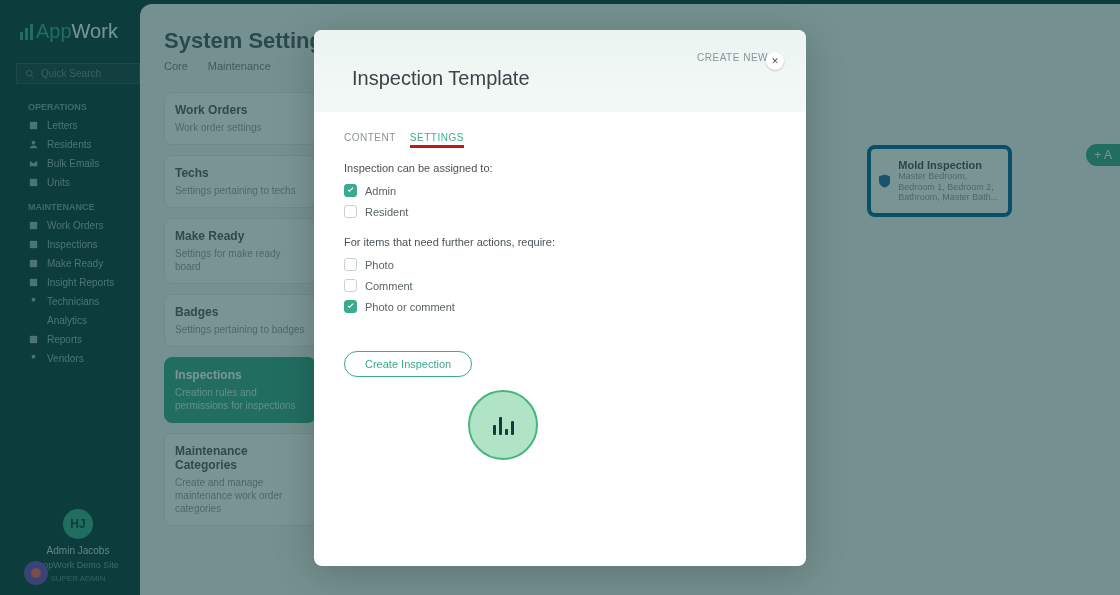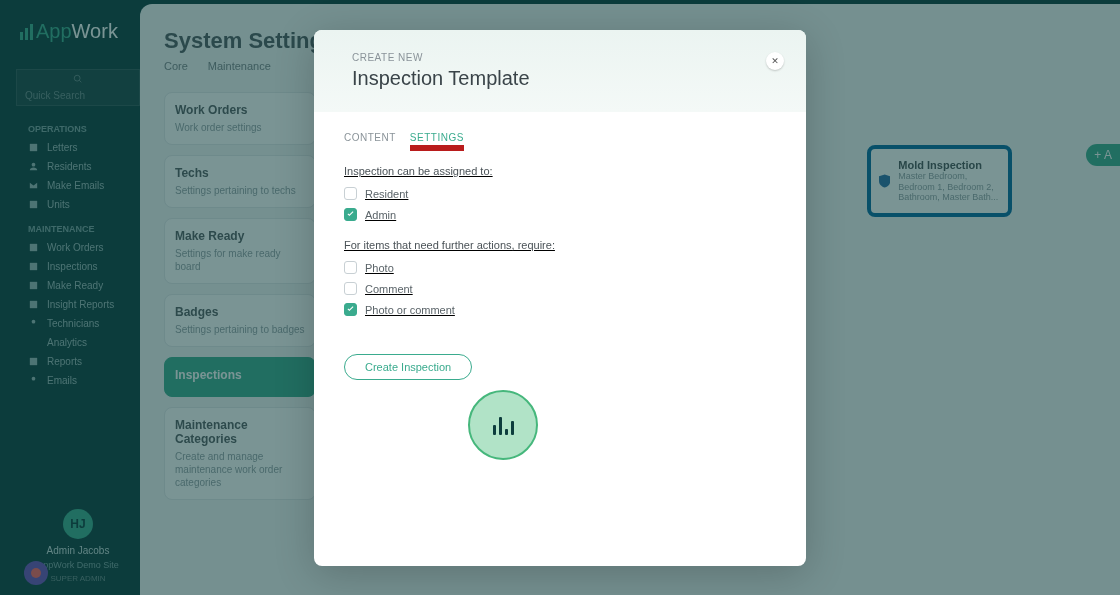--- a/index.html
+++ b/index.html
@@ -48,29 +48,28 @@
       color: #3aab8e;
       font-weight: 400;
     }
     
     .logo-work {
       color: #fff;
       font-weight: 300;
     }
     
     .search-box {
-      margin: 6px 8px 10px;
+      margin: 0 8px 10px;
       background: rgba(255,255,255,0.05);
       border: 1px solid rgba(255,255,255,0.1);
       border-radius: 0;
       padding: 4px 8px;
       display: flex;
       align-items: center;
       gap: 6px;
-      flex-direction: column;
     }
     
     .search-box input {
       background: transparent;
       border: none;
       color: #a8c5c5;
       font-size: 10px;
       width: 100%;
       outline: none;
     }
@@ -386,20 +385,21 @@
       cursor: pointer;
       font-size: 9px;
       color: #555;
     }
     
     .modal-subtitle {
       font-size: 10px;
       color: #8a9399;
       letter-spacing: 0.5px;
       margin-bottom: 4px;
+      text-align: right;
     }
     
     .modal-title {
       font-size: 20px;
       font-weight: 500;
       color: #3a4449;
     }
     
     .modal-body {
       padding: 20px 30px;
@@ -414,21 +414,21 @@
     .modal-tab {
       font-size: 10px;
       text-transform: uppercase;
       letter-spacing: 0.5px;
       color: #8a9399;
       cursor: pointer;
     }
     
     .modal-tab.active {
       color: #3aab8e;
-      border-bottom: 6px solid #b91c1c;
+      border-bottom: 3px solid #b91c1c;
       padding-bottom: 2px;
     }
     
     .form-label {
       font-size: 11px;
       color: #4a5257;
       margin-bottom: 10px;
       font-weight: 500;
     }
     
@@ -461,21 +461,20 @@
       fill: #fff;
     }
     
     .checkbox-label {
       font-size: 11px;
       color: #5a6368;
     }
     
     .form-section {
       margin-bottom: 18px;
-      text-decoration: underline;
     }
     
     .modal-footer {
       padding: 0 30px 30px;
     }
     
     .create-btn {
       background: #fff;
       border: 1px solid #3aab8e;
       color: #3aab8e;
@@ -552,21 +551,21 @@
         <svg viewBox="0 0 24 24">
           <circle cx="12" cy="8" r="4"></circle>
           <path d="M4 20c0-4 4-6 8-6s8 2 8 6z"></path>
         </svg>
         <span>Residents</span>
       </div>
     <div class="nav-item">
         <svg viewBox="0 0 24 24">
           <path d="M4 6h16v12H4z M4 6l8 6 8-6"></path>
         </svg>
-        <span>Make Emails</span>
+        <span>Bulk Emails</span>
       </div>
     <div class="nav-item">
         <svg viewBox="0 0 24 24">
           <path d="M4 4h16v16H4z"></path>
         </svg>
         <span>Units</span>
       </div>
   </div>
 
   <div class="nav-section">
@@ -610,21 +609,21 @@
     <div class="nav-item">
         <svg viewBox="0 0 24 24">
           <path d="M4 4h16v16H4z"></path>
         </svg>
         <span>Reports</span>
       </div>
     <div class="nav-item">
         <svg viewBox="0 0 24 24">
           <circle cx="12" cy="8" r="4"></circle>
         </svg>
-        <span>Emails</span>
+        <span>Vendors</span>
       </div>
   </div>
 
   <div class="user-section">
     <div class="user-avatar">HJ</div>
     <div class="user-name">Admin Jacobs</div>
     <div class="user-site">AppWork Demo Site</div>
     <div class="user-role">SUPER ADMIN</div>
   </div>
 
@@ -654,20 +653,21 @@
       <div class="settings-card">
         <div class="settings-card-title">Make Ready</div>
         <div class="settings-card-desc">Settings for make ready board</div>
       </div>
       <div class="settings-card">
         <div class="settings-card-title">Badges</div>
         <div class="settings-card-desc">Settings pertaining to badges</div>
       </div>
       <div class="settings-card active">
         <div class="settings-card-title">Inspections</div>
+        <div class="settings-card-desc">Creation rules and permissions for inspections</div>
       </div>
       <div class="settings-card">
         <div class="settings-card-title">Maintenance Categories</div>
         <div class="settings-card-desc">Create and manage maintenance work order categories</div>
       </div>
     </div>
 
     <div class="right-col">
       <div class="inspections-heading">
         <span class="emoji-icon">👷</span>
@@ -721,30 +721,30 @@
   </div>
   <div class="modal-body">
     <div class="modal-tabs">
       <span class="modal-tab">CONTENT</span>
       <span class="modal-tab active">SETTINGS</span>
     </div>
 
     <div class="form-section">
       <div class="form-label">Inspection can be assigned to:</div>
       <div class="checkbox-row">
-        <div class="checkbox-box"></div>
-        <span class="checkbox-label">Resident</span>
-      </div>
-      <div class="checkbox-row">
         <div class="checkbox-box checked">
             <svg viewBox="0 0 24 24">
               <path d="M9 16l-5-5 2-2 3 3 9-9 2 2z"></path>
             </svg>
           </div>
         <span class="checkbox-label">Admin</span>
+      </div>
+      <div class="checkbox-row">
+        <div class="checkbox-box"></div>
+        <span class="checkbox-label">Resident</span>
       </div>
     </div>
 
     <div class="form-section">
       <div class="form-label">For items that need further actions, require:</div>
       <div class="checkbox-row">
         <div class="checkbox-box"></div>
         <span class="checkbox-label">Photo</span>
       </div>
       <div class="checkbox-row">

